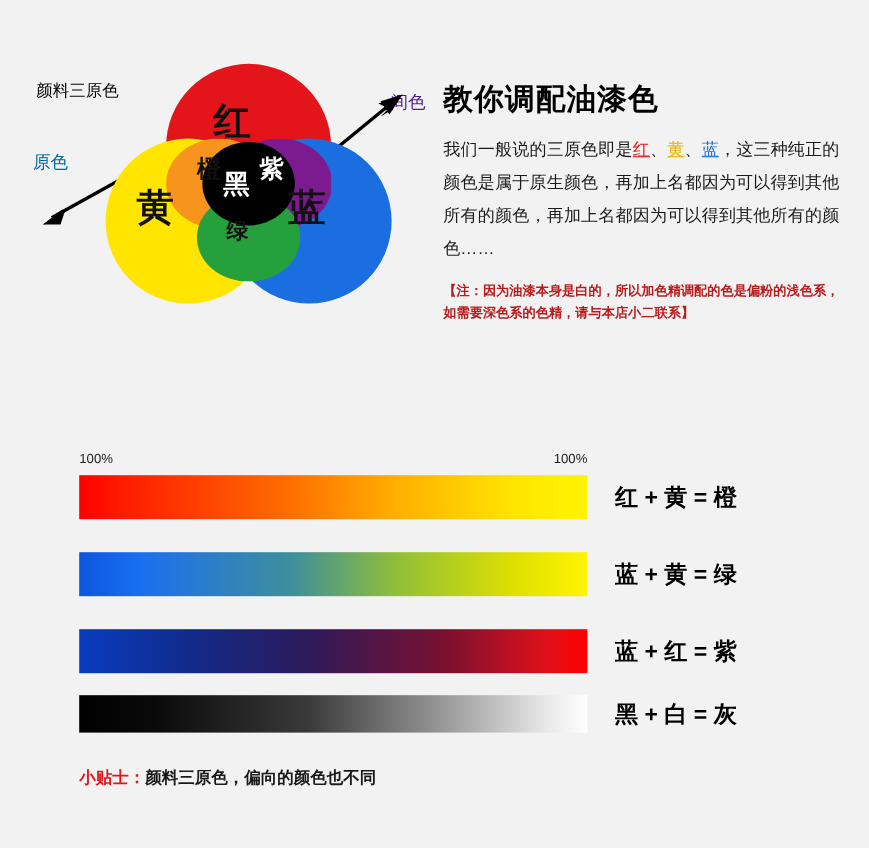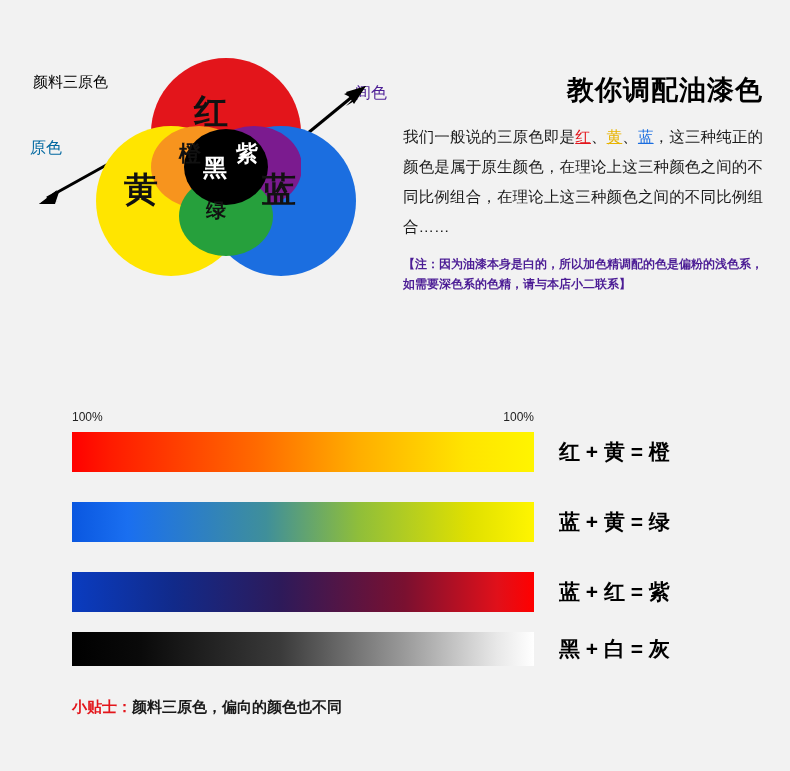--- a/index.html
+++ b/index.html
@@ -129,37 +129,36 @@
     top: 72px;
     width: 360px;
   }
   #headline {
     font-family: Liberation Sans, sans-serif;
     font-weight: bold;
     font-size: 27px;
     letter-spacing: 1px;
     margin: 0 0 14px 0;
     color: #000;
-    text-align: right;
   }
   #body-copy {
     font-size: 15.5px;
     line-height: 30px;
     color: #1a1a1a;
     margin: 0;
     text-align: justify;
   }
   #body-copy .c-red { color: #e3151b; text-decoration: underline; }
   #body-copy .c-yellow { color: #e8b400; text-decoration: underline; }
   #body-copy .c-blue { color: #1b6ee0; text-decoration: underline; }
   #note {
     margin-top: 12px;
     font-size: 12px;
     line-height: 20px;
-    color: #4c1d95;
+    color: #b91c1c;
     font-weight: bold;
     text-align: justify;
   }
 
   
   #grad-section {
     position: absolute;
     left: 0;
     top: 400px;
     width: 790px;
@@ -251,21 +250,21 @@
     <div class="venn-label" id="label-yellow">黄</div>
     <div class="venn-label" id="label-blue">蓝</div>
     <div class="venn-label" id="label-orange">橙</div>
     <div class="venn-label" id="label-purple">紫</div>
     <div class="venn-label" id="label-green">绿</div>
     <div class="venn-label" id="label-black">黑</div>
   </div>
 
   <div id="text-block">
     <h1 id="headline">教你调配油漆色</h1>
-    <p id="body-copy"><span>我们一般说的三原色即是</span><span class="c-red">红</span><span>、</span><span class="c-yellow">黄</span><span>、</span><span class="c-blue">蓝</span><span>，这三种纯正的颜色是属于原生颜色，在理论上这三种颜色之间的不同比例组合，在理论上这三种颜色之间的不同比例组合……</span></p>
+    <p id="body-copy"><span>我们一般说的三原色即是</span><span class="c-red">红</span><span>、</span><span class="c-yellow">黄</span><span>、</span><span class="c-blue">蓝</span><span>，这三种纯正的颜色是属于原生颜色，再加上名都因为可以得到其他所有的颜色，再加上名都因为可以得到其他所有的颜色……</span></p>
     <div id="note">【注：因为油漆本身是白的，所以加色精调配的色是偏粉的浅色系，如需要深色系的色精，请与本店小二联系】</div>
   </div>
 </div>
 
 <div id="grad-section">
 
   <div id="scale-row">
     <span id="scale-left">100%</span>
     <span id="scale-right">100%</span>
   </div>

